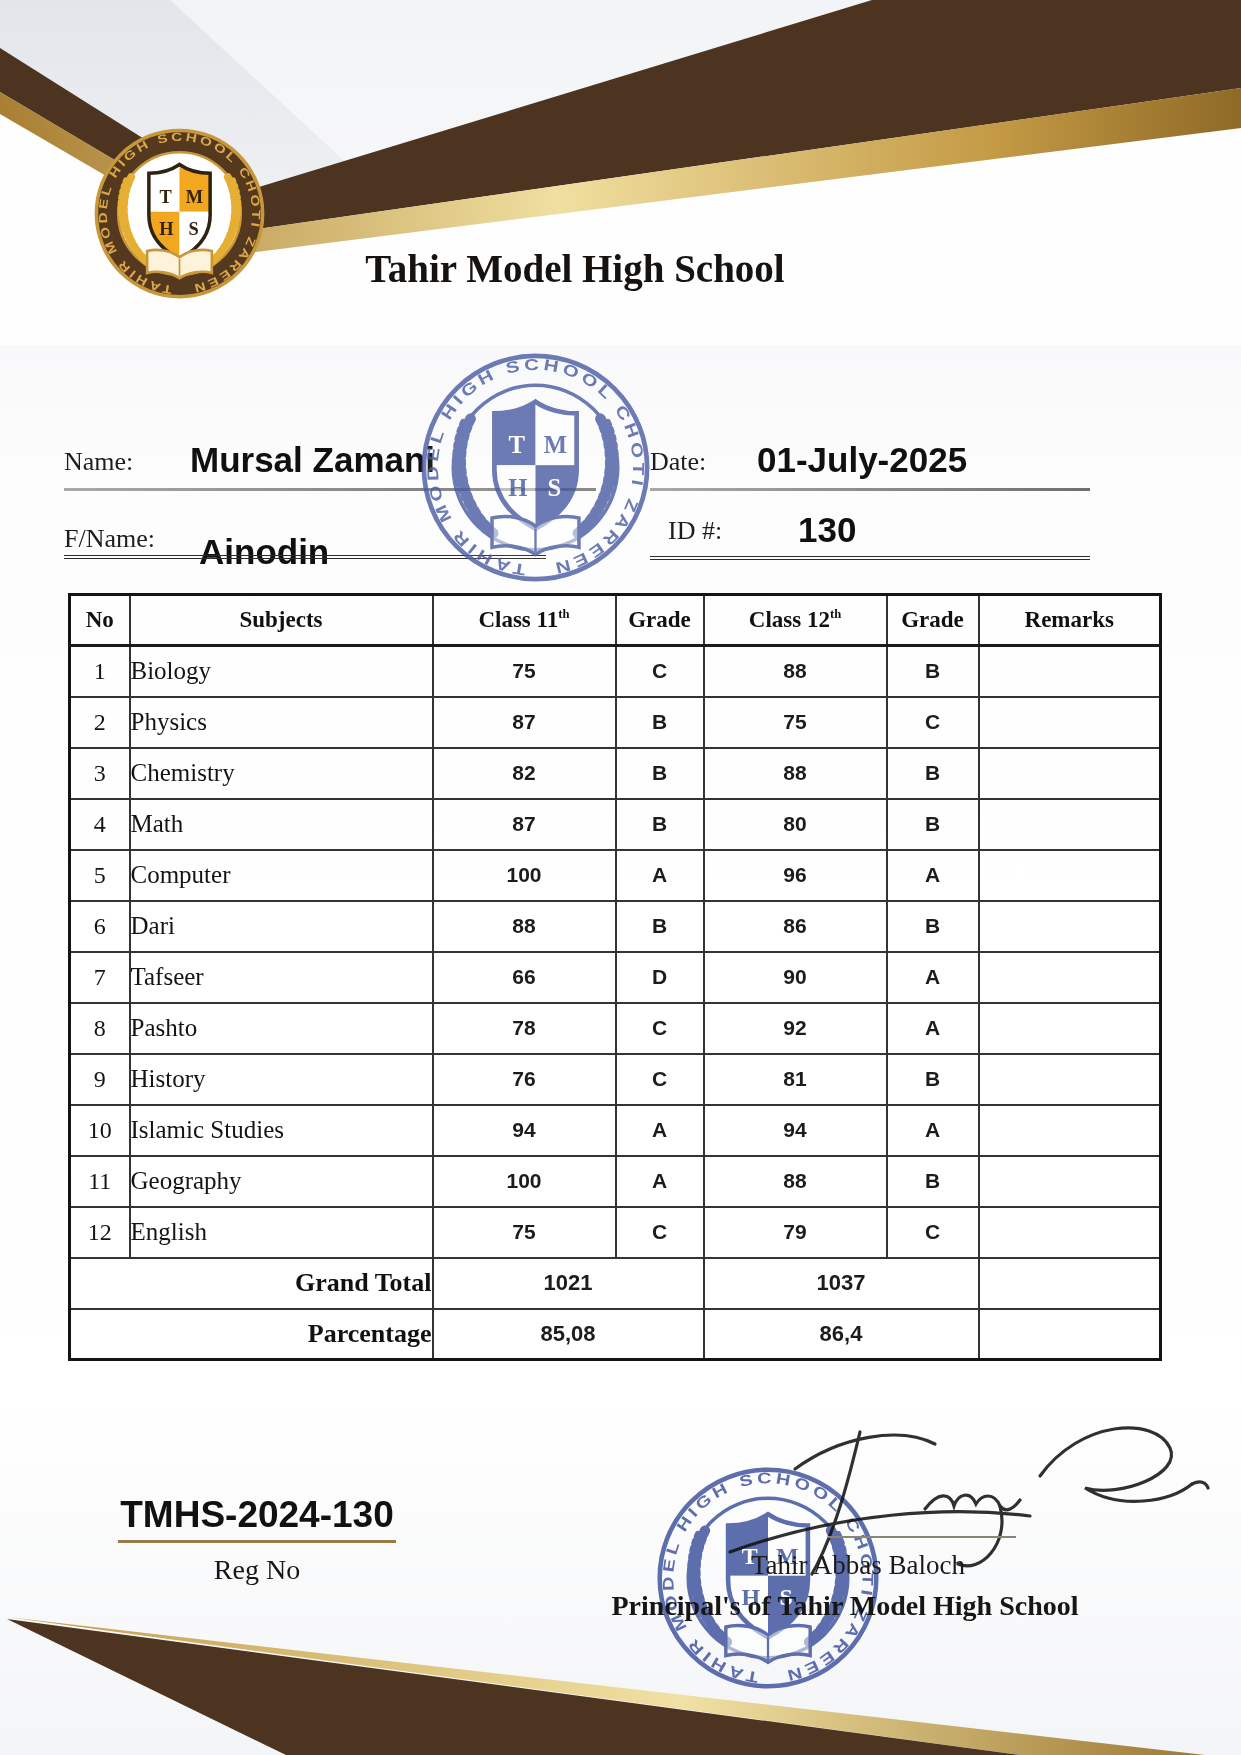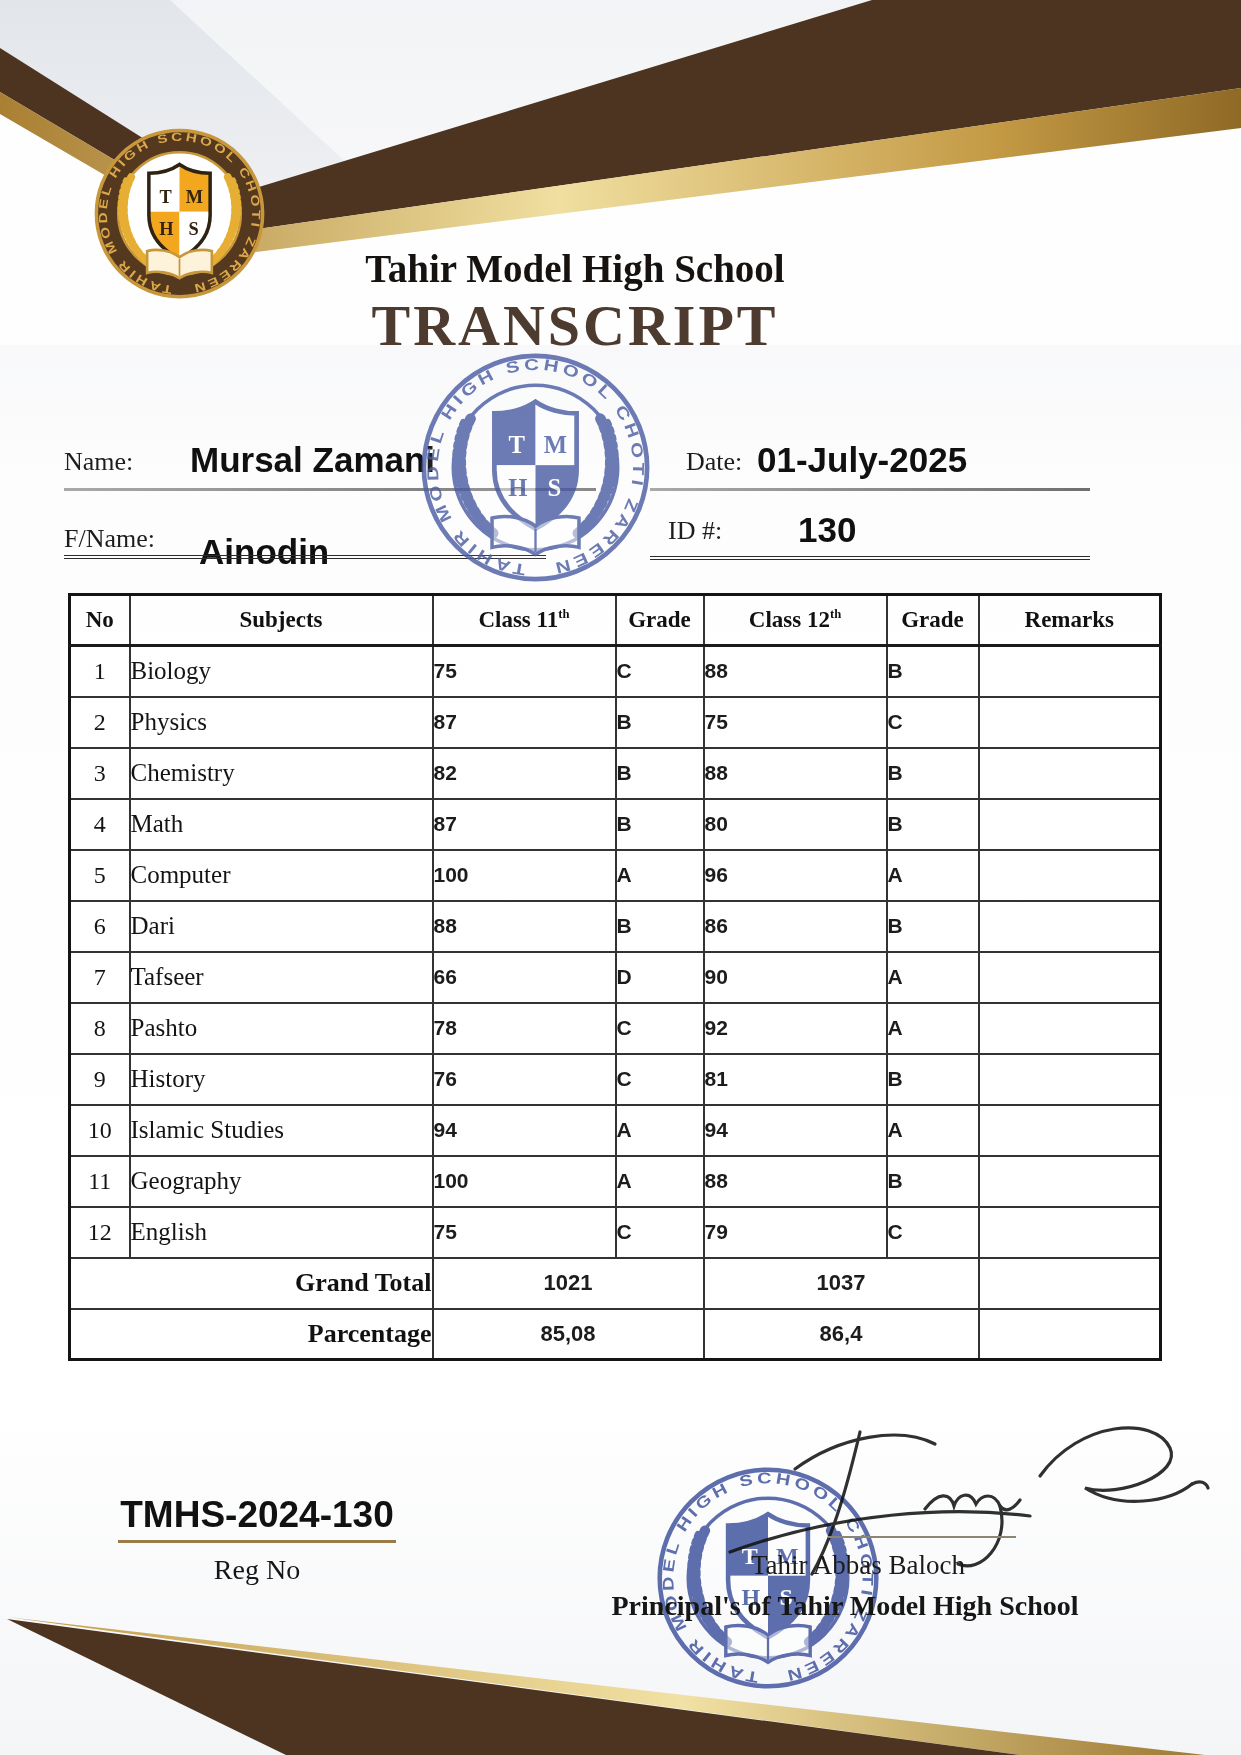--- a/index.html
+++ b/index.html
@@ -41,21 +41,21 @@
 
   
   table.marks{position:absolute;left:68px;top:593px;width:1091px;border-collapse:collapse;
     table-layout:fixed;border:3px solid #141414;background:rgba(255,255,255,.6);}
   table.marks th,table.marks td{border:2px solid #333;padding:0;overflow:hidden;}
   table.marks thead th{height:48px;font:700 23px "Liberation Serif",serif;color:#111;text-align:center;}
   table.marks thead th{border-bottom:3px solid #1b1b1b;}
   table.marks tbody tr{height:51px;}
   td.c-no{font:400 24px "Liberation Serif",serif;text-align:center;color:#141414;}
   td.c-subject{font:400 25px "Liberation Serif",serif;text-align:left;padding-left:22px;color:#141414;}
-  td.c-score,td.c-grade{font:700 21px "Liberation Sans",sans-serif;color:#1c1c1c;}
+  td.c-score,td.c-grade{font:700 21px "Liberation Sans",sans-serif;text-align:center;color:#1c1c1c;}
   tr.total-row{height:48px;}
   th.t-label{font:700 26px "Liberation Serif",serif;color:#111;text-align:right;}
   td.t-val{font:700 22px "Liberation Sans",sans-serif;text-align:center;color:#1c1c1c;}
   sup{font-size:.55em;}
 
   
   .reg-value{top:1494px;left:257px;transform:translateX(-50%);
     font:700 37px "Liberation Sans",sans-serif;color:#111;}
   .reg-underline{top:1540px;left:118px;width:278px;height:2.5px;background:#9b7b45;}
   .reg-label{top:1554px;left:257px;transform:translateX(-50%);
@@ -139,27 +139,26 @@
     <polygon points="7,9 1020,145 286,145" fill="#4d3420"></polygon>
   </svg>
 
   <div class="abs logo seal-gold">
     <svg width="175" height="175" viewBox="0 0 200 200">
         <use href="#seal"></use>
       </svg>
   </div>
 
   <div class="abs school-title nowrap">Tahir Model High School</div>
-  <div class="abs doc-title nowrap">TRANSCRIPT</div>
 
   <div class="abs field-label nowrap" style="left:64px;top:447px;">Name:</div>
   <div class="abs field-value nowrap" style="left:190px;top:440px;text-align:center;">Mursal Zamani</div>
   <div class="abs u-gray" style="left:64px;top:488px;width:532px;"></div>
 
-  <div class="abs field-label nowrap" style="left:650px;top:447px;padding-left:36px;">Date:</div>
+  <div class="abs field-label nowrap" style="left:650px;top:447px;">Date:</div>
   <div class="abs field-value nowrap" style="left:757px;top:440px;">01-July-2025</div>
   <div class="abs u-gray" style="left:650px;top:488px;width:440px;"></div>
 
   <div class="abs field-label nowrap" style="left:64px;top:488px;margin-top:36px;">F/Name:</div>
   <div class="abs field-value nowrap" style="left:199px;top:532px;text-align:right;">Ainodin</div>
   <div class="abs u-dark" style="left:64px;top:555px;width:482px;"></div>
 
   <div class="abs field-label nowrap" style="left:668px;top:516px;">ID #:</div>
   <div class="abs field-value nowrap" style="left:798px;top:510px;">130</div>
   <div class="abs u-dark" style="left:650px;top:556px;width:440px;"></div>

